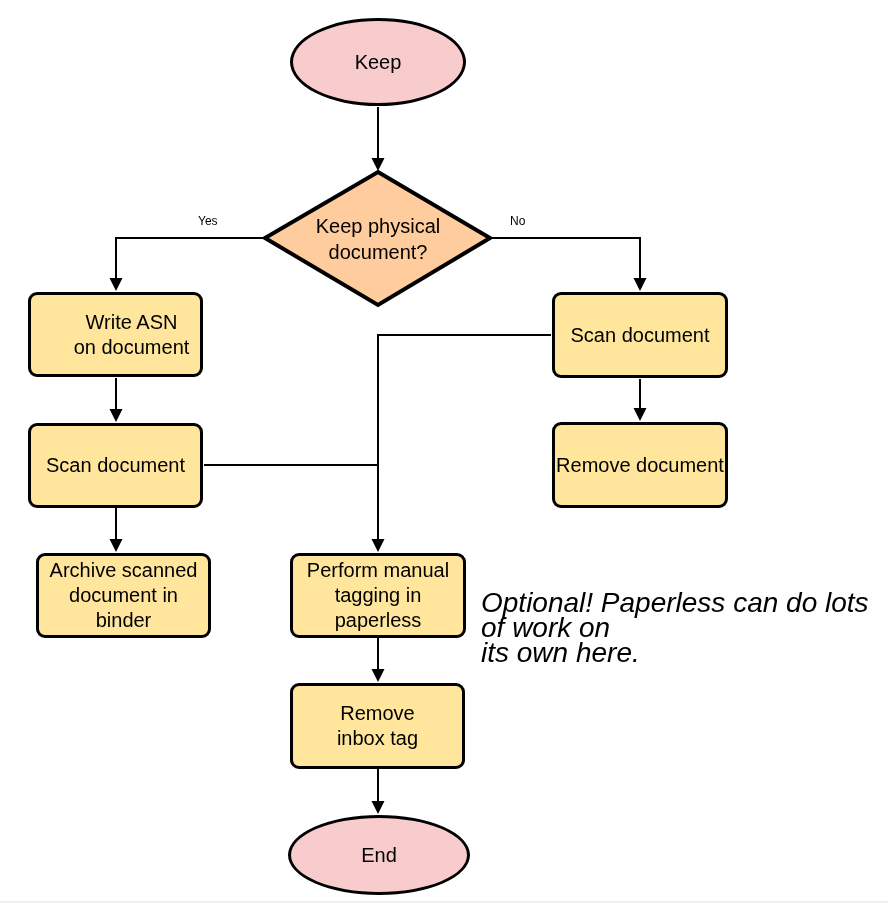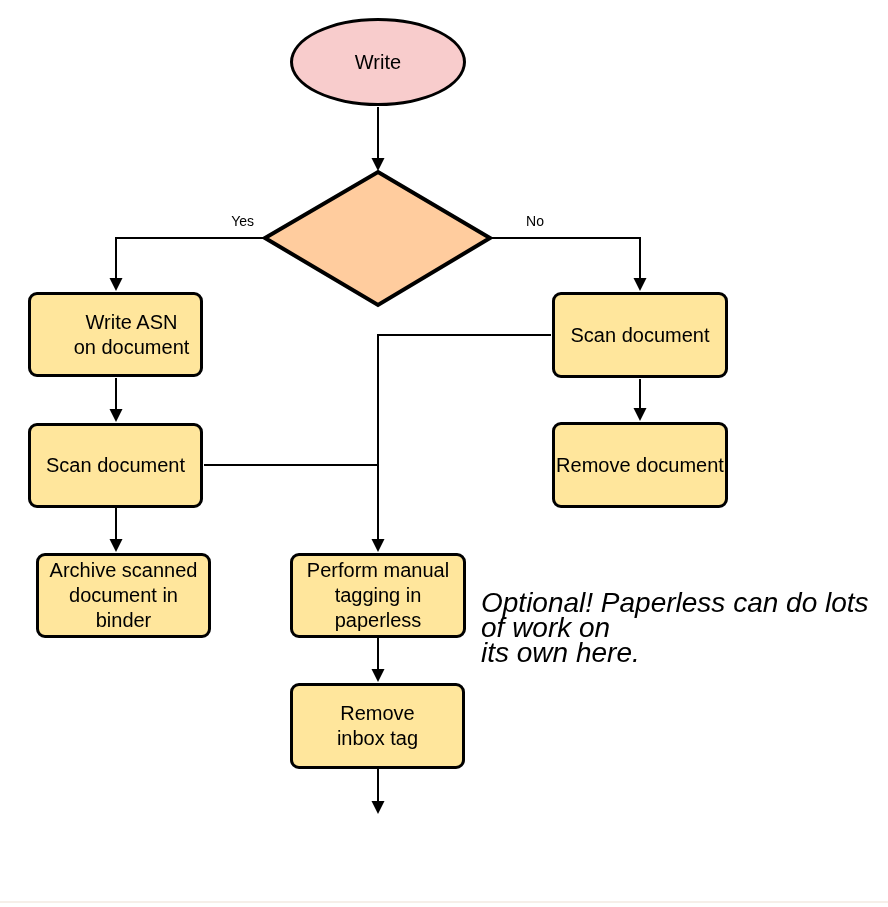--- a/index.html
+++ b/index.html
@@ -29,22 +29,22 @@
   .terminal {
     background:var(--terminal-fill,#F8CCCC);
     border:3.5px solid var(--stroke,#000);
     border-radius:50%;
   }
   .decision-label {
     line-height:26px;
   }
   .edge-label {
     position:absolute;
-    font-size:14px; line-height:19px;
-    text-align:right;
+    font-size:12px; line-height:19px;
+    text-align:left;
   }
   .annotation {
     position:absolute;
     font-style:italic;
     font-size:28px; line-height:25px;
     white-space:pre-line;
   }
   .bottom-rule {
     position:absolute;
     left:0; top:901px; width:888px; height:2px;
@@ -76,22 +76,24 @@
       <path d="M116,422 L109.5,409 H122.5 Z"></path>
       <path d="M116,552 L109.5,539 H122.5 Z"></path>
       <path d="M640,421 L633.5,408 H646.5 Z"></path>
       <path d="M378,552 L371.5,539 H384.5 Z"></path>
       <path d="M378,682 L371.5,669 H384.5 Z"></path>
       <path d="M378,814 L371.5,801 H384.5 Z"></path>
     </g>
     <polygon points="378,172 490,238 378,305 265,238" style="fill:var(--decision-fill,#FFCC9E)" stroke="#000000" stroke-width="4"></polygon>
   </svg>
 
-  <div class="node terminal" style="left:290px; top:18px; width:176px; height:88px;">Write</div>
+  <div class="node terminal" style="left:290px; top:18px; width:176px; height:88px;">Keep</div>
 
+  <div class="node decision-label" style="left:270px; top:176px; width:216px; height:126px;">Keep physical
+document?</div>
 
   <div class="node process" style="left:28px; top:292px; width:175px; height:85px;padding-left:32px;">Write ASN
 on document</div>
 
   <div class="node process" style="left:28px; top:423px; width:175px; height:85px;">Scan document</div>
 
   <div class="node process" style="left:28px; top:553px; width:175px; height:85px;margin-left:8px;">Archive scanned
 document in
 binder</div>
 
@@ -99,22 +101,23 @@
 
   <div class="node process" style="left:552px; top:422px; width:176px; height:86px;">Remove document</div>
 
   <div class="node process" style="left:290px; top:553px; width:176px; height:85px;">Perform manual
 tagging in
 paperless</div>
 
   <div class="node process" style="left:290px; top:683px; width:175px; height:86px;">Remove
 inbox tag</div>
 
+  <div class="node terminal" style="left:288px; top:815px; width:182px; height:80px;">End</div>
 
   <div class="edge-label" style="left:198px; top:212px; width:56px;">Yes</div>
 
-  <div class="edge-label" style="left:496px; top:212px; width:48px;">No</div>
+  <div class="edge-label" style="left:510px; top:212px; width:48px;">No</div>
 
   <div class="annotation" style="left:481px; top:590px; width:404px;">Optional! Paperless can do lots of work on
 its own here.</div>
 
   <div class="bottom-rule"></div>
 </div>
 
 </body></html>

